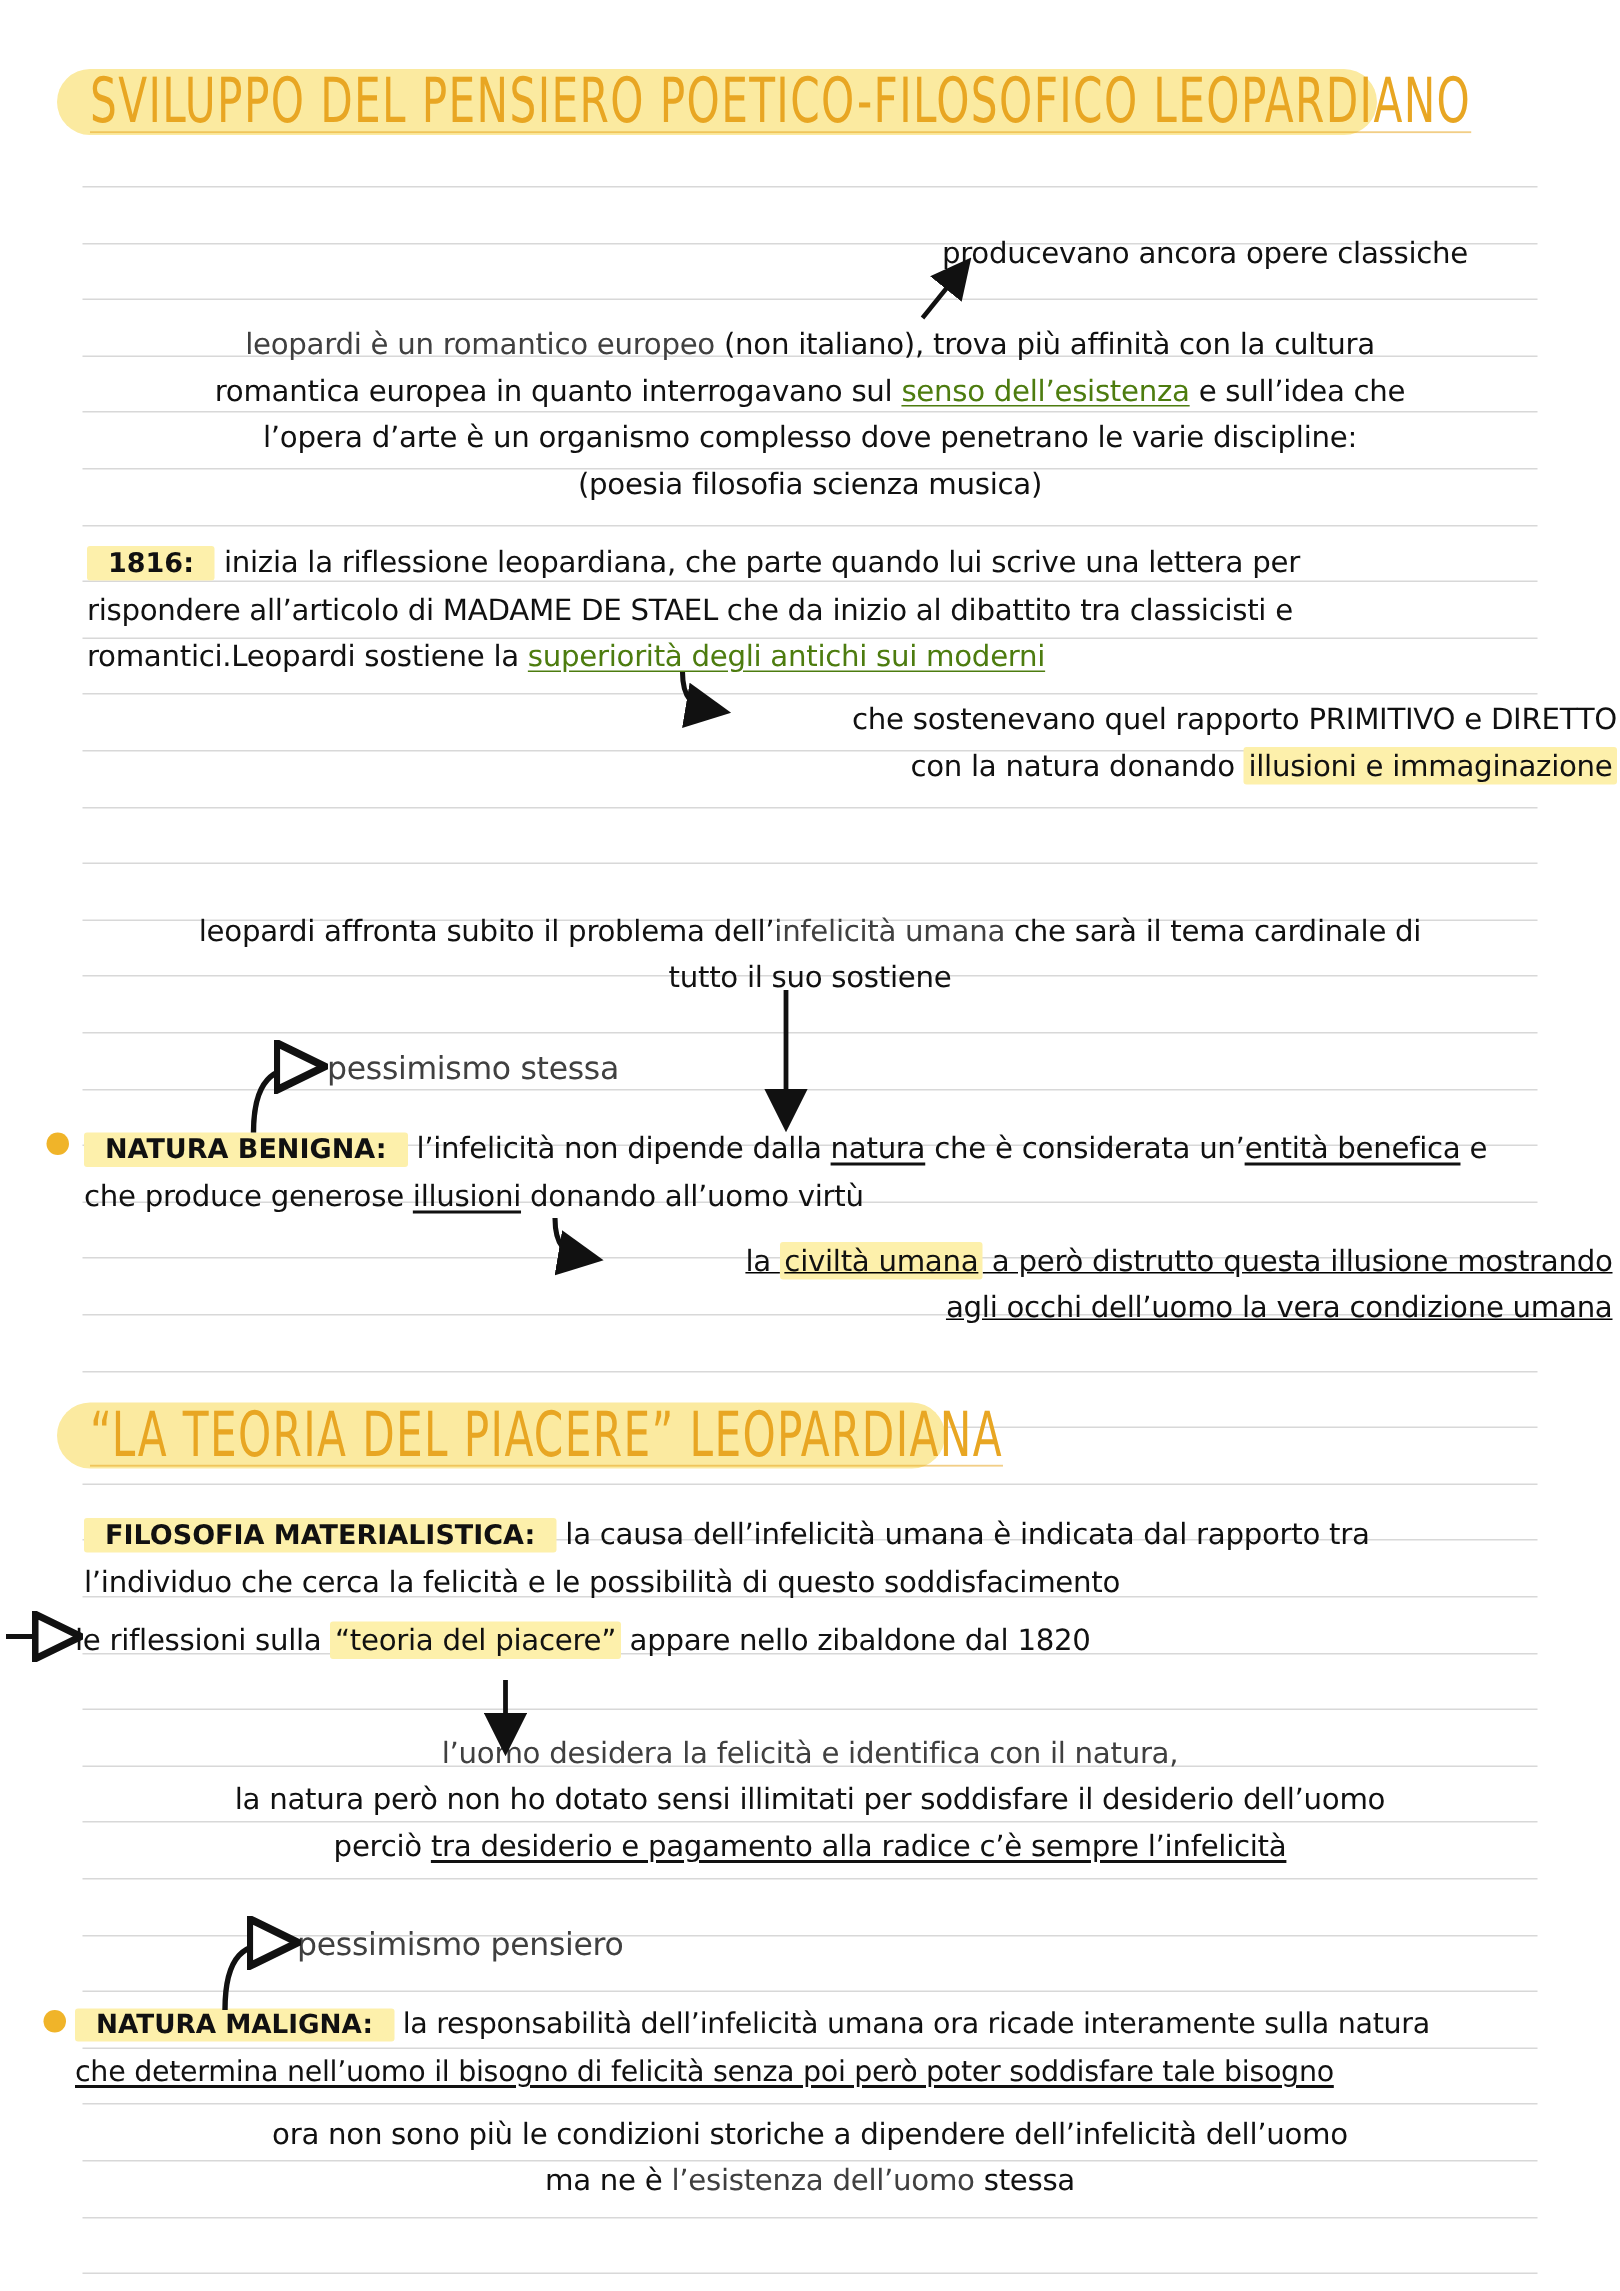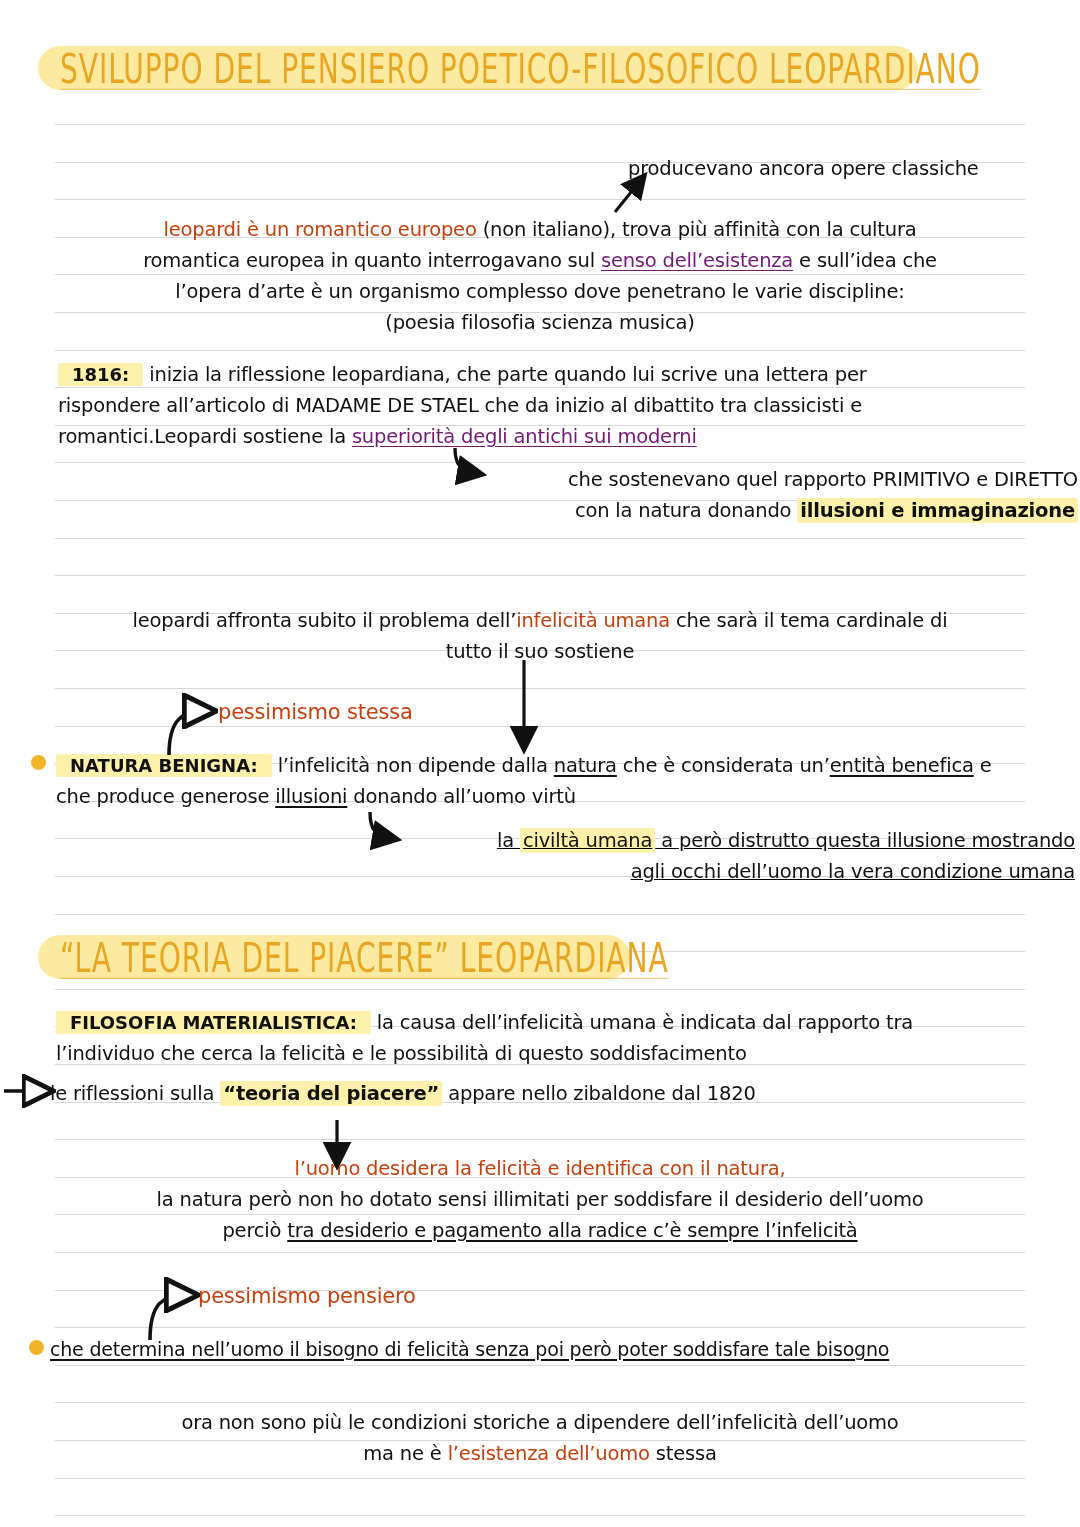--- a/index.html
+++ b/index.html
@@ -21,24 +21,24 @@
     letter-spacing:-0.2px;white-space:nowrap;
   }
   .t.wrapline{display:block;}
   .c{text-align:center;}
   .l{text-align:left;}
   .r{text-align:right;}
 
   
   .hl{background:#fdf0ab;padding:1px 3px;border-radius:2px;}
   .hl-b{background:#fdf0ab;padding:1px 14px;border-radius:2px;font-weight:bold;letter-spacing:0px;font-size:18px;}
-  .or{color:#c2410c;}
-  .or-u{color:#701a75;text-decoration:underline;text-underline-offset:3px;}
+  .or{color:#404040;}
+  .or-u{color:#4d7c0f;text-decoration:underline;text-underline-offset:3px;}
   .u{text-decoration:underline;text-underline-offset:3px;text-decoration-thickness:1.5px;}
-  .bld{font-weight:bold;text-align:center;}
+  .bld{font-weight:normal;text-align:center;}
 
   
   .heading{
     position:absolute;height:44px;border-radius:22px;background:#fbeaa0;
     display:flex;align-items:center;padding:0 22px;box-sizing:border-box;
   }
   .heading span{
     font-family:"DejaVu Sans Condensed","DejaVu Sans","Liberation Sans",sans-serif;
     font-size:34px;color:#e8a623;letter-spacing:1px;white-space:nowrap;
     transform:scaleX(0.92) scaleY(1.22);transform-origin:left center;
@@ -229,20 +229,23 @@
       <span>perciò </span><span class="u">tra desiderio e pagamento alla radice c’è sempre l’infelicità</span>
     </div>
   </div>
 
   <div class="blk" style="left:198px;top:1281px;">
     <div class="t or" style="font-size:21px;">pessimismo pensiero</div>
   </div>
 
   <div class="bullet" style="left:29px;top:1340px;"></div>
   <div class="blk l" style="left:50px;top:1334px;width:1010px;">
+    <div class="t wrapline" style="font-size:19px;">
+      <span class="hl-b" style="font-size:17.5px;">NATURA MALIGNA:</span><span> la responsabilità dell’infelicità umana ora ricade interamente sulla natura</span>
+    </div>
     <div class="t wrapline u" style="font-size:19px;">che determina nell’uomo il bisogno di felicità senza poi però poter soddisfare tale bisogno</div>
   </div>
 
   <div class="blk c" style="left:55px;top:1407px;width:970px;">
     <div class="t wrapline">ora non sono più le condizioni storiche a dipendere dell’infelicità dell’uomo</div>
     <div class="t wrapline">
       <span>ma ne è </span><span class="or">l’esistenza dell’uomo</span><span> stessa</span>
     </div>
   </div>
 

